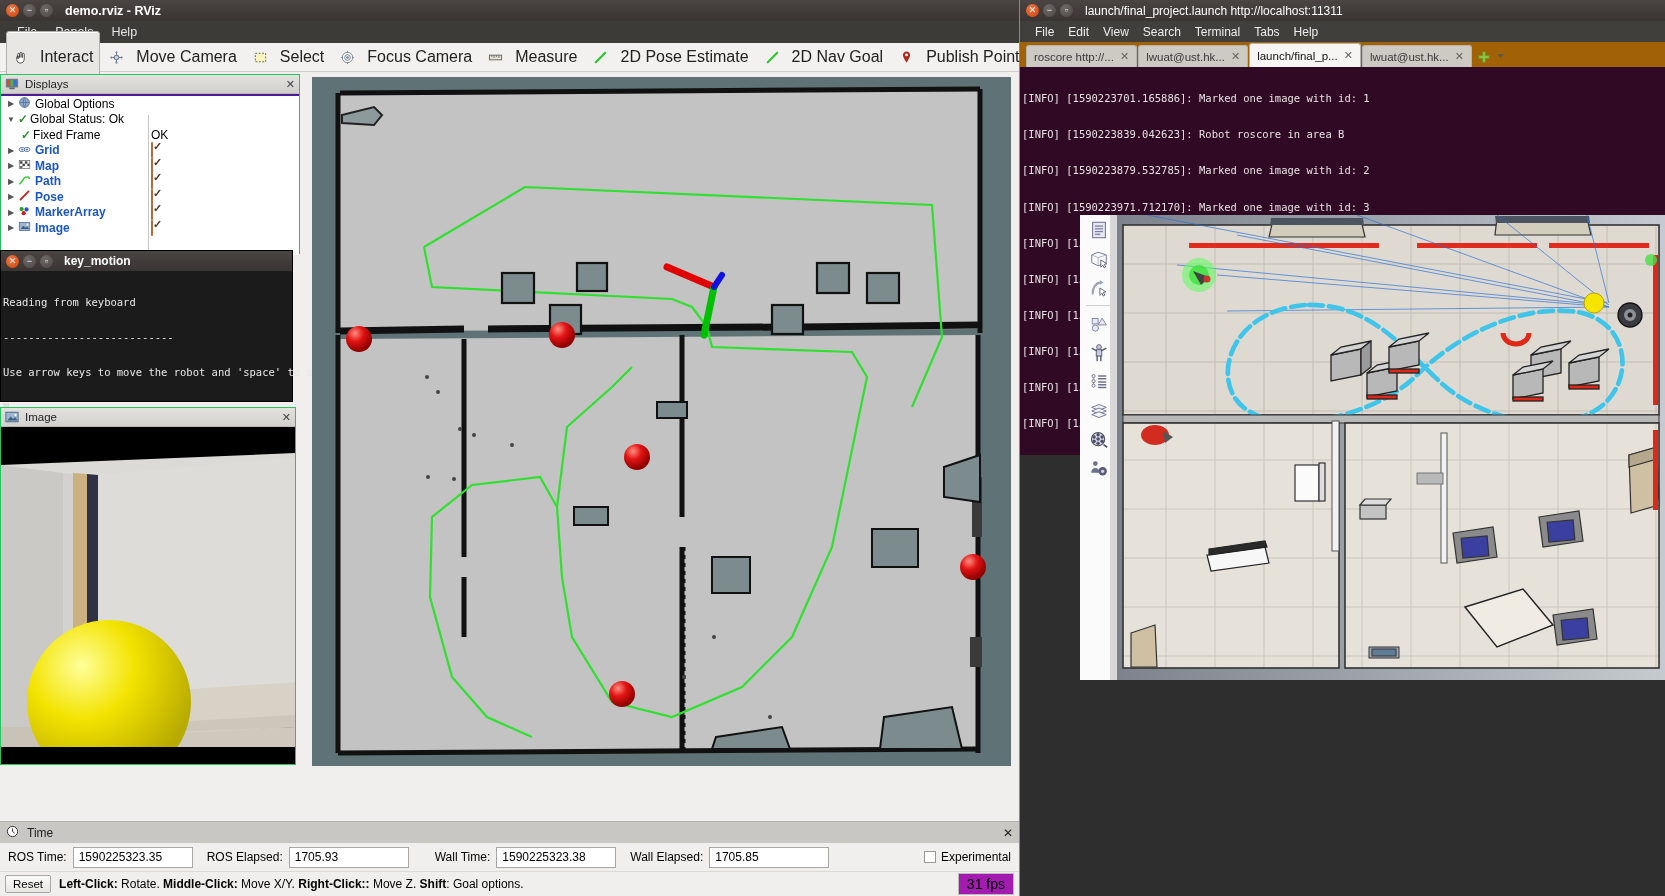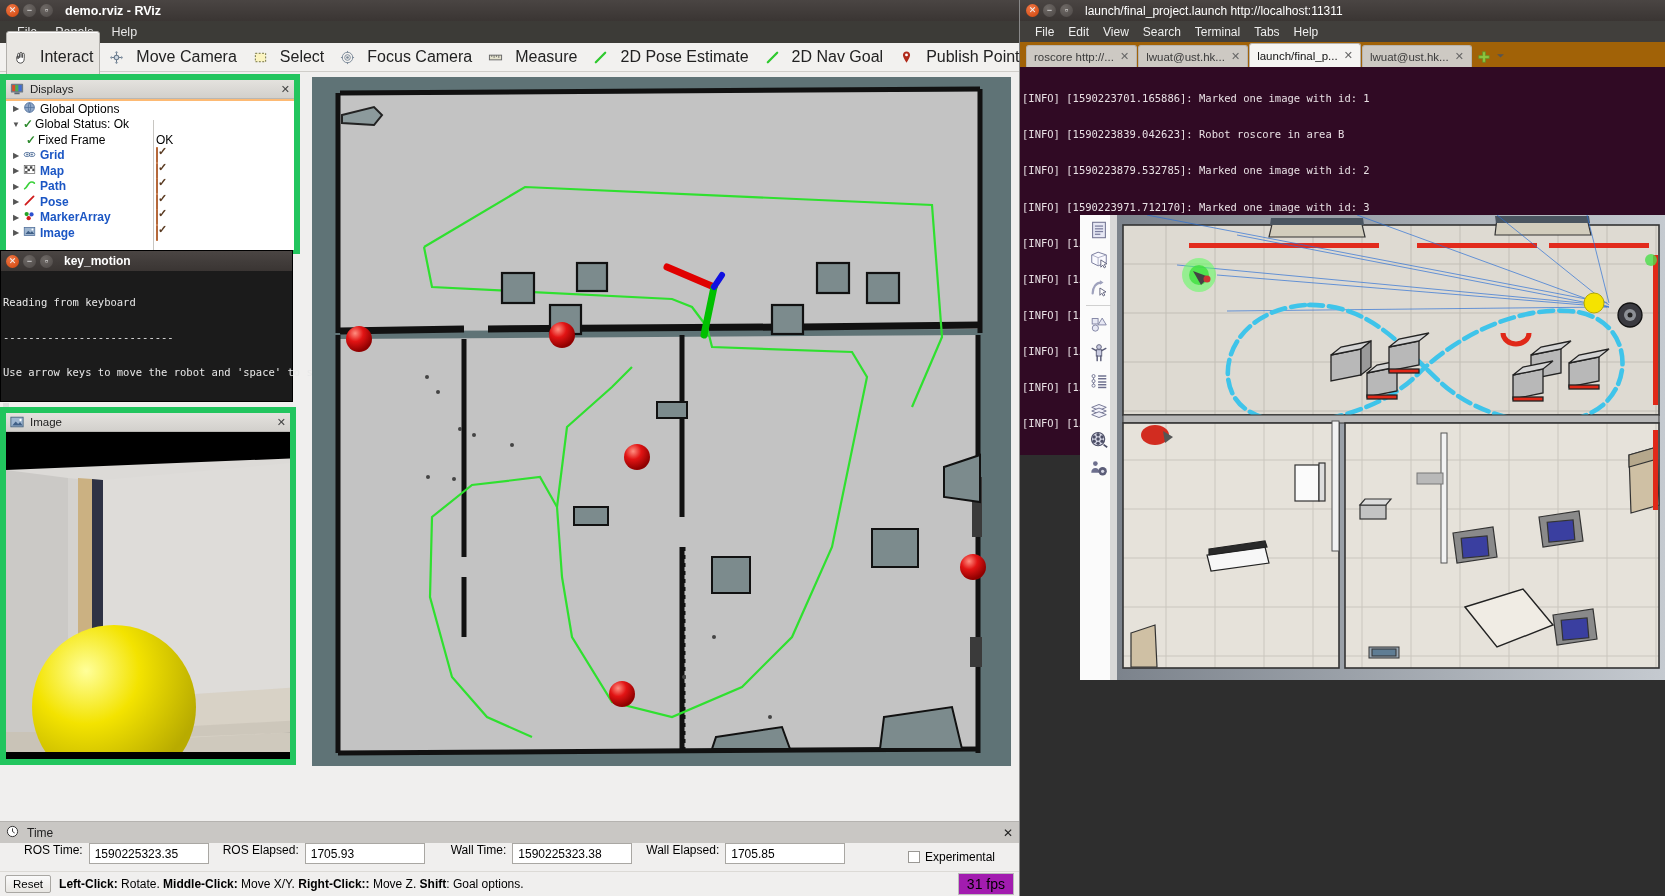--- a/index.html
+++ b/index.html
@@ -32,21 +32,21 @@
     padding:16px 6px; border:1px solid transparent; border-radius:3px; white-space:nowrap; }
   .tbtn.active { border:1px solid #b2b0ac; background:#e9e7e3;
     box-shadow:inset 0 1px 0 #fff; }
   .tbsep { width:1px; height:19px; background:#d2d0cc; margin:0 4px; }
 
   
   .ic { width:15px; height:15px; display:inline-block; position:relative; flex:0 0 auto;}
   .ic svg { display:block; }
 
   
-  .panel { border:6px solid #22c55e; background:#fdba74; }
+  .panel { border:1px solid #22c55e; background:#4c1d95; }
   .panelhdr { height:19px; background:linear-gradient(#e4e2de,#d2d0cc); display:flex;
     align-items:center; gap:5px; padding:0 4px; font-size:11.5px; color:#222;
     border-bottom:1px solid #b9b7b3; }
   .panelhdr .x { margin-left:auto; font-size:11px; color:#444; }
 
   #displays { position:absolute; left:0; top:74px; width:300px; height:180px; }
   .disp-body { height:calc(100% - 19px); background:#fff; font-size:12px; }
   .disp-row { display:flex; align-items:center; height:15.5px; padding-left:3px; }
   .disp-row .tw { width:14px; color:#555; font-size:8px; text-align:center; }
   .disp-row .lbl { margin-left:2px; }
@@ -76,21 +76,21 @@
 
   
   #view3d { position:absolute; left:312px; top:77px; right:8px; bottom:130px;
     background:#5f7376; overflow:hidden; }
 
   
   #timepanel { position:absolute; left:0; right:0; bottom:0; height:75px; background:#f0efee; }
   .time-hdr { height:22px; background:#c9c7c4; display:flex; align-items:center; gap:6px;
     padding:0 6px; font-size:12px; color:#222; border-top:1px solid #b5b3b0;}
   .time-hdr .x { margin-left:auto; font-size:12px; }
-  .time-row { height:28px; display:flex; gap:6px; padding:0 24px;
+  .time-row { height:28px; display:flex; align-items:center; gap:6px; padding:0 8px;
     font-size:12px; }
   .tfield { border:1px solid #a9a7a3; background:#fff; padding:2px 5px; font-size:12px;
     height:21px; display:flex; align-items:center; }
   .cbx { width:12px; height:12px; border:1px solid #9a9894; background:#fff; }
   .status-row { height:24px; display:flex; align-items:center; gap:8px; padding:0 5px;
     border-top:1px solid #dcdad6; font-size:12px; }
   .rstbtn { border:1px solid #a9a7a3; background:linear-gradient(#fafafa,#e8e6e2);
     padding:2px 7px; font-size:11.5px; border-radius:2px; }
   .fps { margin-left:auto; border:1px solid #bbb; background:#a21caf; padding:2px 8px;
     font-size:14px; }

